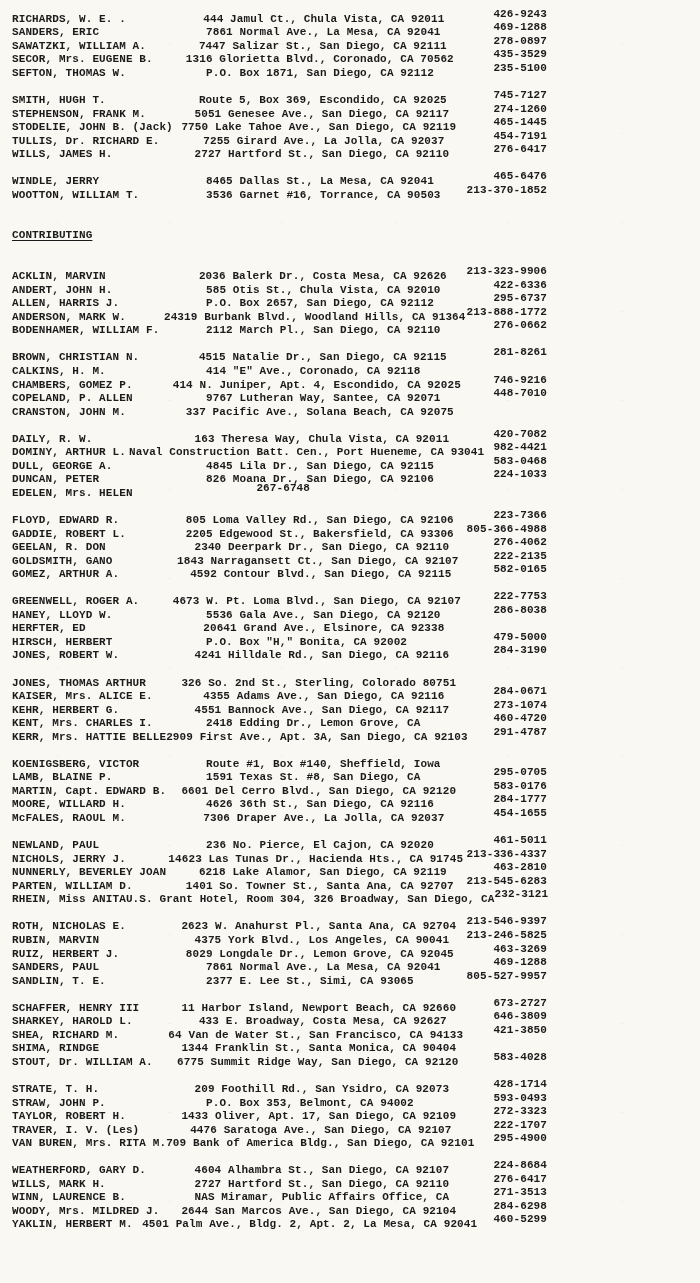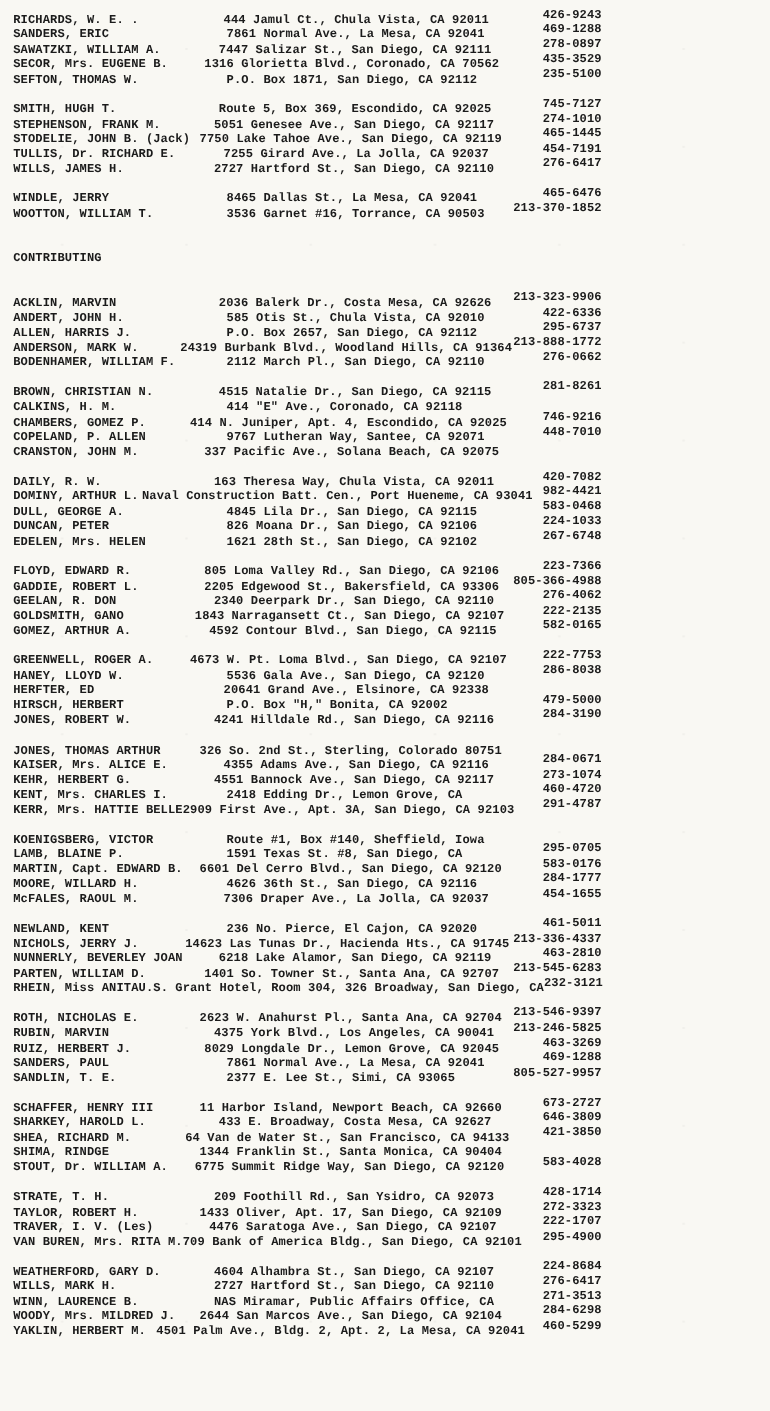--- a/index.html
+++ b/index.html
@@ -16,21 +16,21 @@
   }
   .page { padding-top: 12px; width: 557px; }
   .group { margin-bottom: var(--pitch); }
   .row { display: flex; height: var(--pitch); align-items: center; white-space: nowrap; }
   .cell-name    { width: 206px; padding-left: 12px; overflow: visible; }
   .cell-address { flex: 1; overflow: visible; }
   .cell-phone   { width: 114px; text-align: right; padding-right: 10px; position: relative; top: -5px; }
   .section-header {
     height: var(--pitch); line-height: var(--pitch);
     margin: calc(var(--pitch) * 2) 0 calc(var(--pitch) * 2) 12px;
-    text-underline-offset: 2px;
+    text-decoration: underline; text-underline-offset: 2px;
   }
 </style>
 </head>
 <body>
 
 <div class="page" id="page">
     <div class="group">
       <div class="row">
     <span class="cell-name">RICHARDS, W. E. .</span>
     <span class="cell-address">444 Jamul Ct., Chula Vista, CA  92011</span>
@@ -59,21 +59,21 @@
     </div>
     <div class="group">
       <div class="row">
     <span class="cell-name">SMITH, HUGH T.</span>
     <span class="cell-address">Route 5, Box 369, Escondido, CA  92025</span>
     <span class="cell-phone">745-7127</span>
   </div>
       <div class="row">
     <span class="cell-name">STEPHENSON, FRANK M.</span>
     <span class="cell-address">5051 Genesee Ave., San Diego, CA  92117</span>
-    <span class="cell-phone">274-1010</span>
+    <span class="cell-phone">274-1260</span>
   </div>
       <div class="row">
     <span class="cell-name">STODELIE, JOHN B. (Jack)</span>
     <span class="cell-address">7750 Lake Tahoe Ave., San Diego, CA  92119</span>
     <span class="cell-phone">465-1445</span>
   </div>
       <div class="row">
     <span class="cell-name">TULLIS, Dr. RICHARD E.</span>
     <span class="cell-address">7255 Girard Ave., La Jolla, CA  92037</span>
     <span class="cell-phone">454-7191</span>
@@ -167,21 +167,20 @@
     <span class="cell-address">4845 Lila Dr., San Diego, CA  92115</span>
     <span class="cell-phone">583-0468</span>
   </div>
       <div class="row">
     <span class="cell-name">DUNCAN, PETER</span>
     <span class="cell-address">826 Moana Dr., San Diego, CA  92106</span>
     <span class="cell-phone">224-1033</span>
   </div>
       <div class="row">
     <span class="cell-name">EDELEN, Mrs. HELEN</span>
-    <span class="cell-address">1621 28th St., San Diego, CA  92102</span>
     <span class="cell-phone">267-6748</span>
   </div>
     </div>
     <div class="group">
       <div class="row">
     <span class="cell-name">FLOYD, EDWARD R.</span>
     <span class="cell-address">805 Loma Valley Rd., San Diego, CA  92106</span>
     <span class="cell-phone">223-7366</span>
   </div>
       <div class="row">
@@ -281,21 +280,21 @@
     <span class="cell-phone">284-1777</span>
   </div>
       <div class="row">
     <span class="cell-name">McFALES, RAOUL M.</span>
     <span class="cell-address">7306 Draper Ave., La Jolla, CA  92037</span>
     <span class="cell-phone">454-1655</span>
   </div>
     </div>
     <div class="group">
       <div class="row">
-    <span class="cell-name">NEWLAND, KENT</span>
+    <span class="cell-name">NEWLAND, PAUL</span>
     <span class="cell-address">236 No. Pierce, El Cajon, CA  92020</span>
     <span class="cell-phone">461-5011</span>
   </div>
       <div class="row">
     <span class="cell-name">NICHOLS, JERRY J.</span>
     <span class="cell-address">14623 Las Tunas Dr., Hacienda Hts., CA  91745</span>
     <span class="cell-phone">213-336-4337</span>
   </div>
       <div class="row">
     <span class="cell-name">NUNNERLY, BEVERLEY JOAN</span>
@@ -367,20 +366,25 @@
     <span class="cell-phone">583-4028</span>
   </div>
     </div>
     <div class="group">
       <div class="row">
     <span class="cell-name">STRATE, T. H.</span>
     <span class="cell-address">209 Foothill Rd., San Ysidro, CA  92073</span>
     <span class="cell-phone">428-1714</span>
   </div>
       <div class="row">
+    <span class="cell-name">STRAW, JOHN P.</span>
+    <span class="cell-address">P.O. Box 353, Belmont, CA  94002</span>
+    <span class="cell-phone">593-0493</span>
+  </div>
+      <div class="row">
     <span class="cell-name">TAYLOR, ROBERT H.</span>
     <span class="cell-address">1433 Oliver, Apt. 17, San Diego, CA  92109</span>
     <span class="cell-phone">272-3323</span>
   </div>
       <div class="row">
     <span class="cell-name">TRAVER, I. V. (Les)</span>
     <span class="cell-address">4476 Saratoga Ave., San Diego, CA  92107</span>
     <span class="cell-phone">222-1707</span>
   </div>
       <div class="row">

